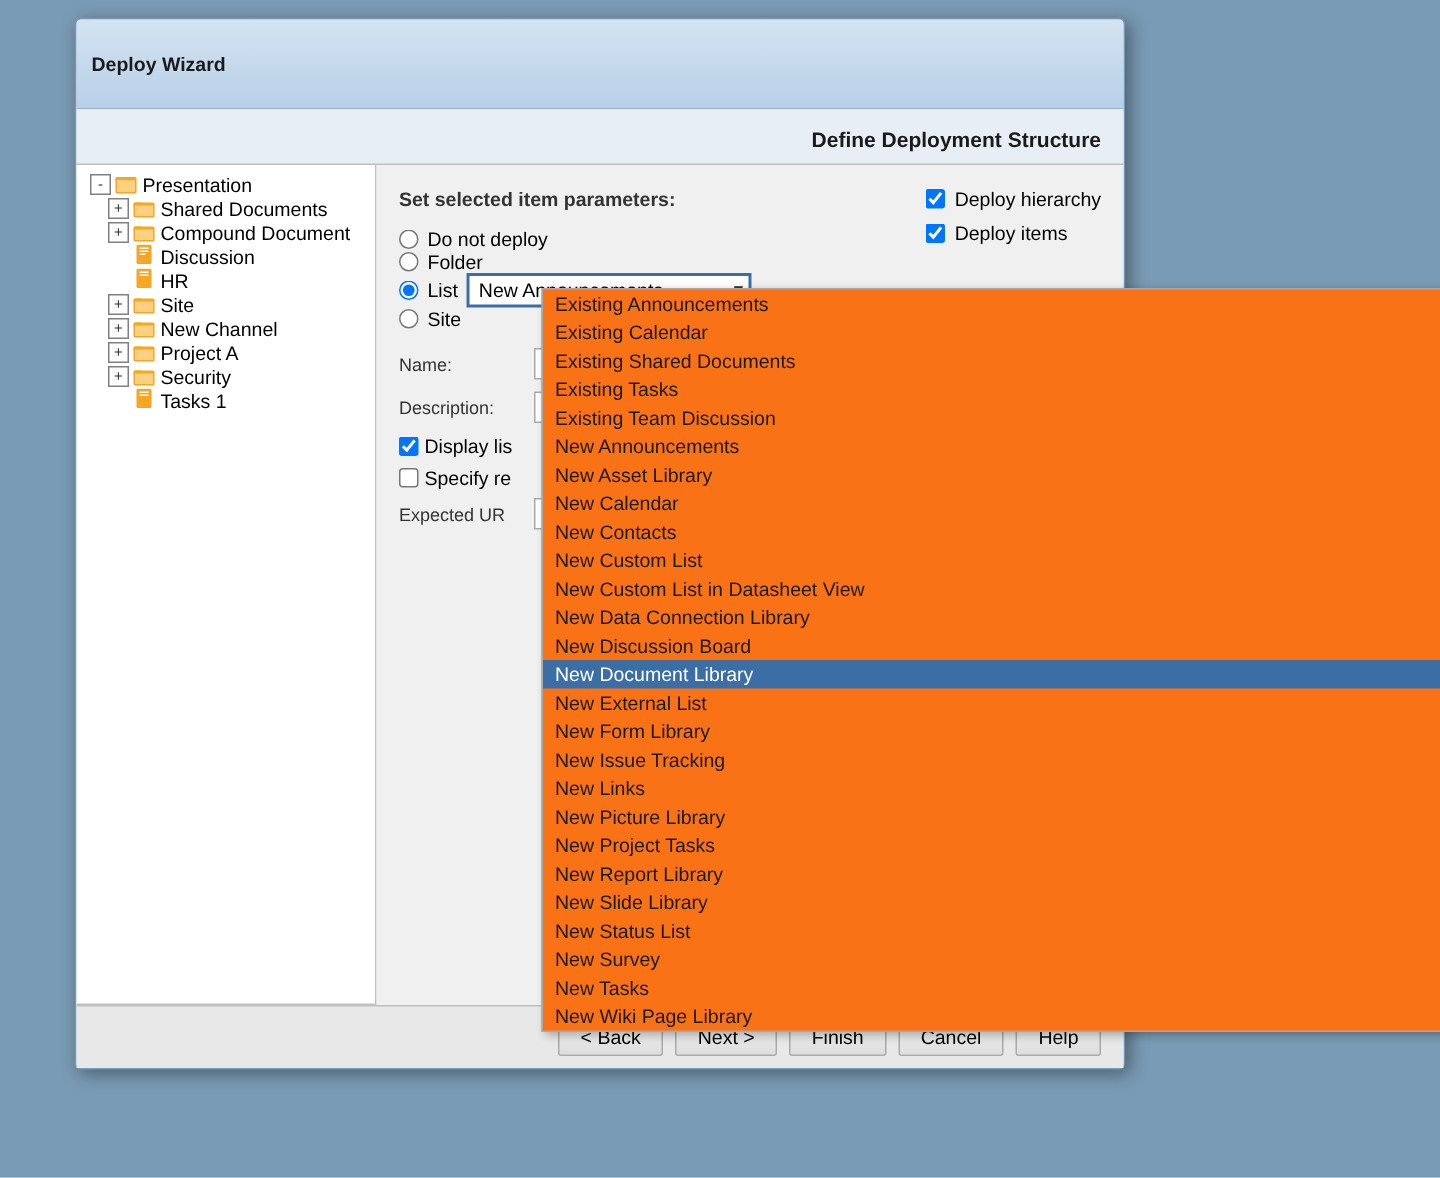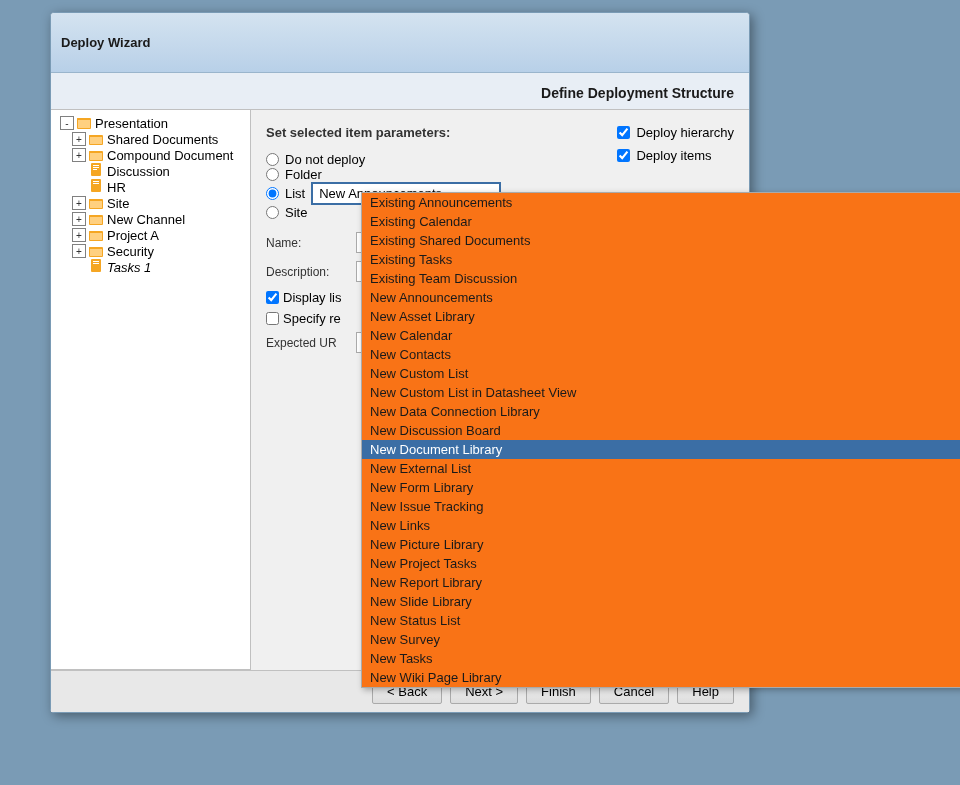--- a/index.html
+++ b/index.html
@@ -336,21 +336,21 @@
           <span style="display:inline-block; width:16px; height:16px; margin-right:3px;">
             <svg width="16" height="16" viewBox="0 0 16 16">
                 <rect x="1" y="4" width="14" height="10" rx="1" fill="#f5a623"></rect>
                 <rect x="1" y="4" width="6" height="3" rx="1" fill="#f5a623"></rect>
                 <rect x="2" y="6" width="12" height="7" rx="0" fill="#ffd080"></rect>
               </svg>
           </span>
           <span>Security</span>
         </div>
 
-        <div class="tree-row" style="margin-left: 34px; font-style: italic;">
+        <div class="tree-row" style="margin-left: 34px;">
           <span style="display:inline-block; width:14px; height:16px; margin-right:3px;">
             <svg width="14" height="16" viewBox="0 0 14 16">
                 <rect x="1" y="0" width="10" height="13" rx="1" fill="#f5a623"></rect>
                 <rect x="3" y="2" width="6" height="1" fill="#fff"></rect>
                 <rect x="3" y="4" width="6" height="1" fill="#fff"></rect>
               </svg>
           </span>
           <span>Tasks 1</span>
         </div>
       </div>

